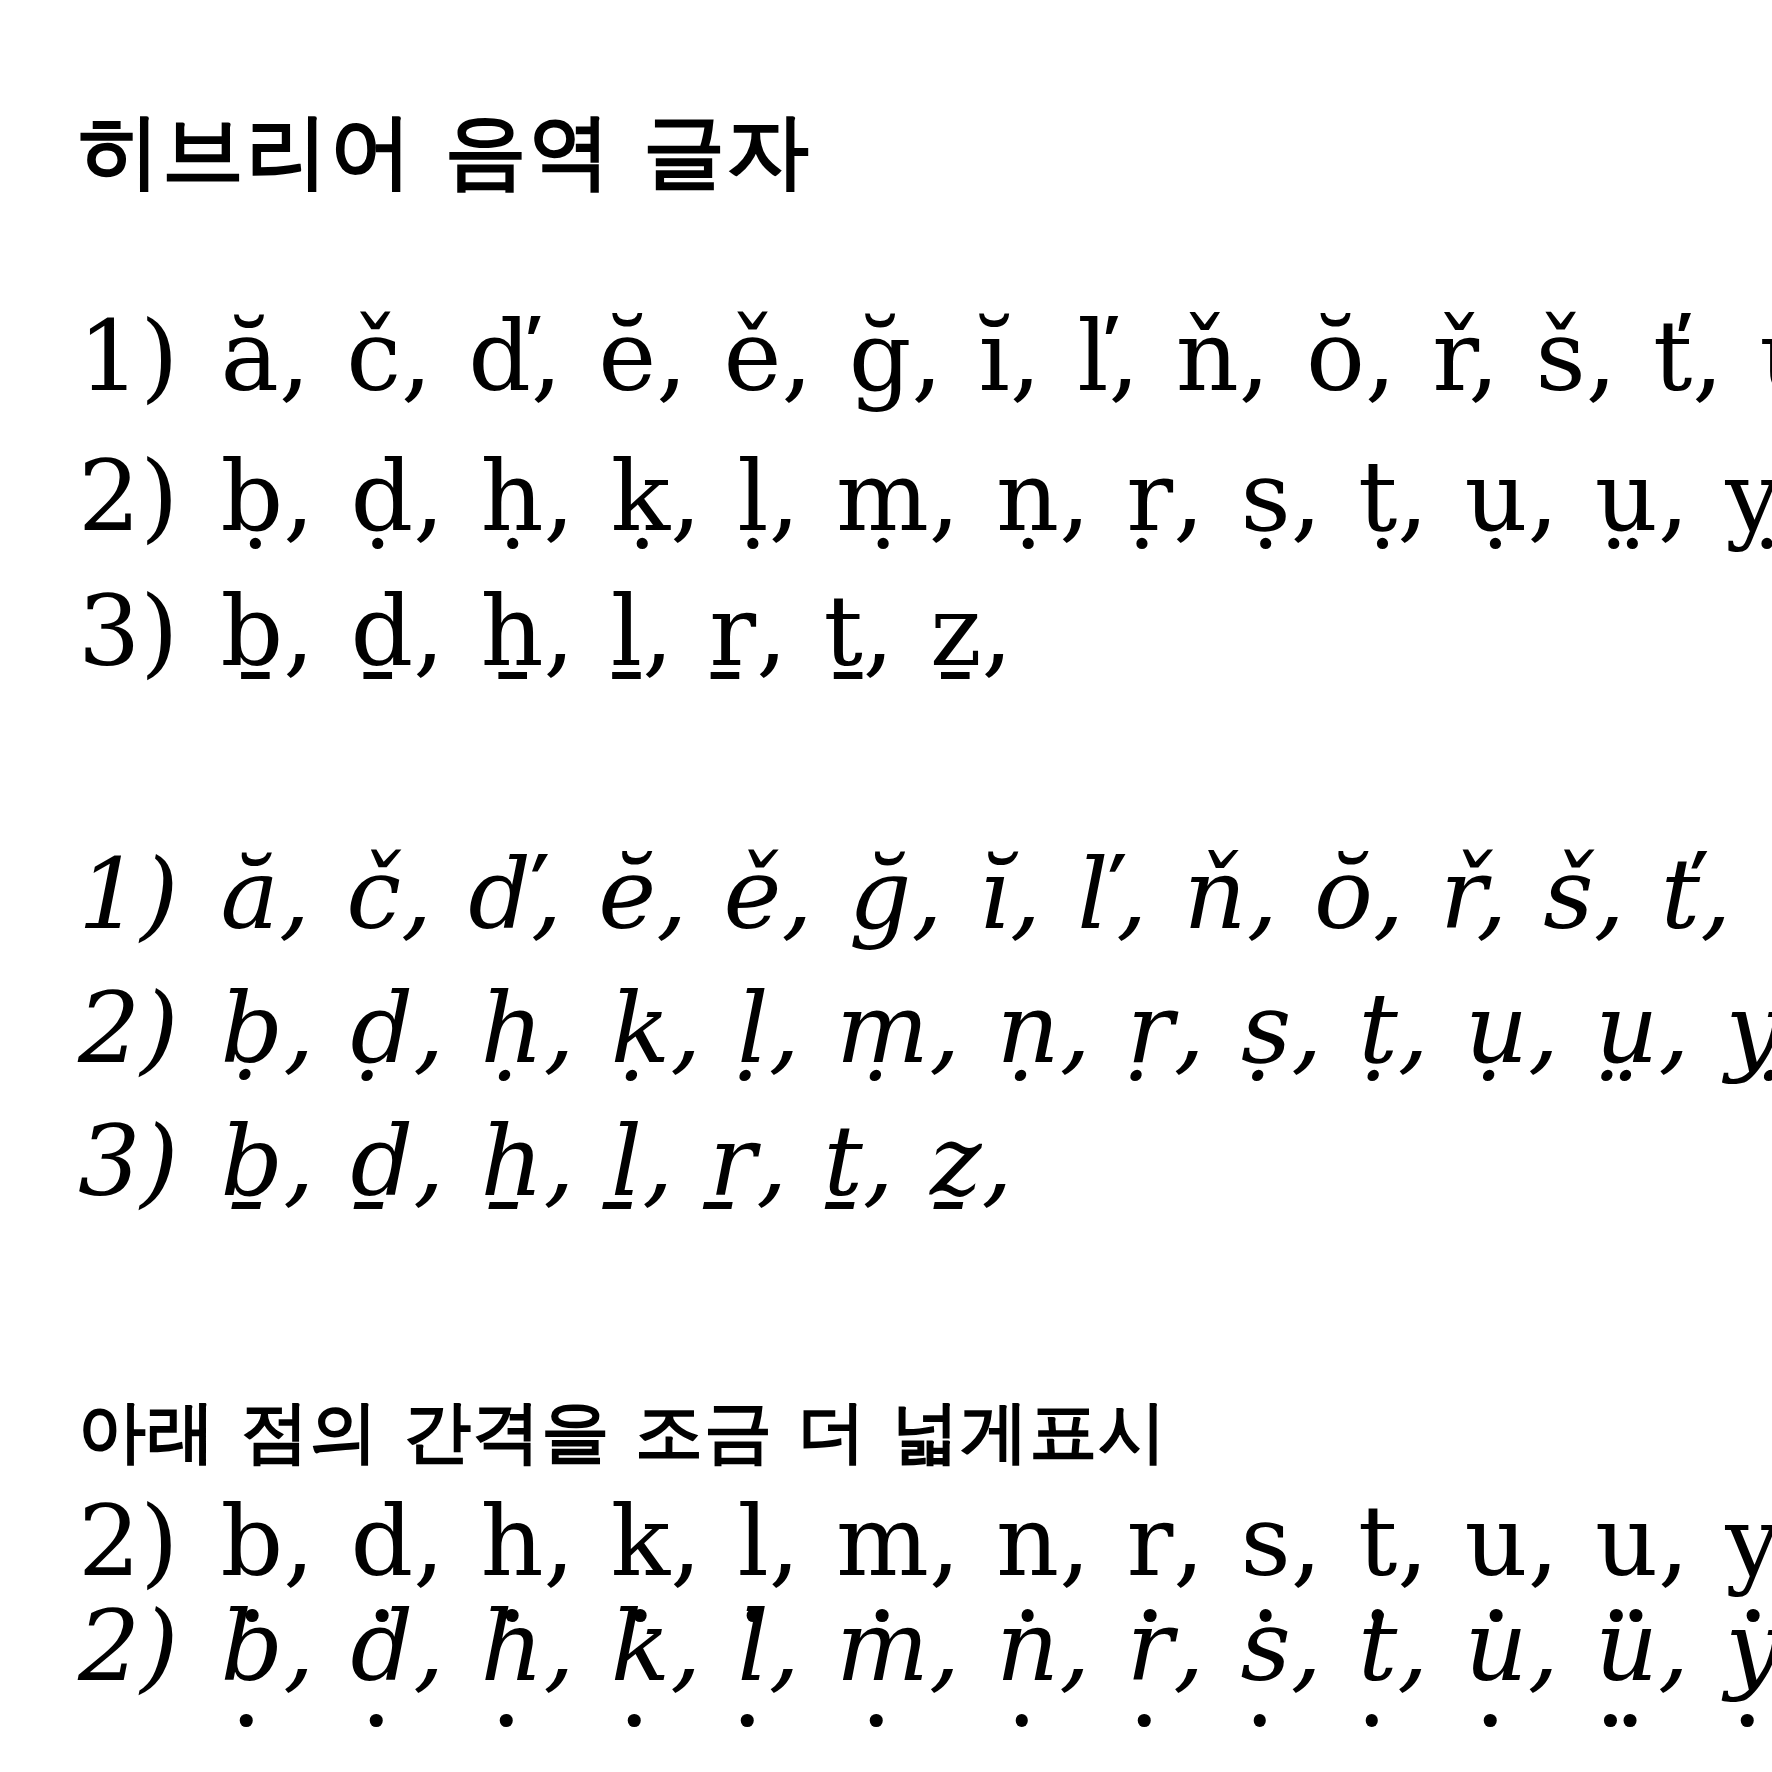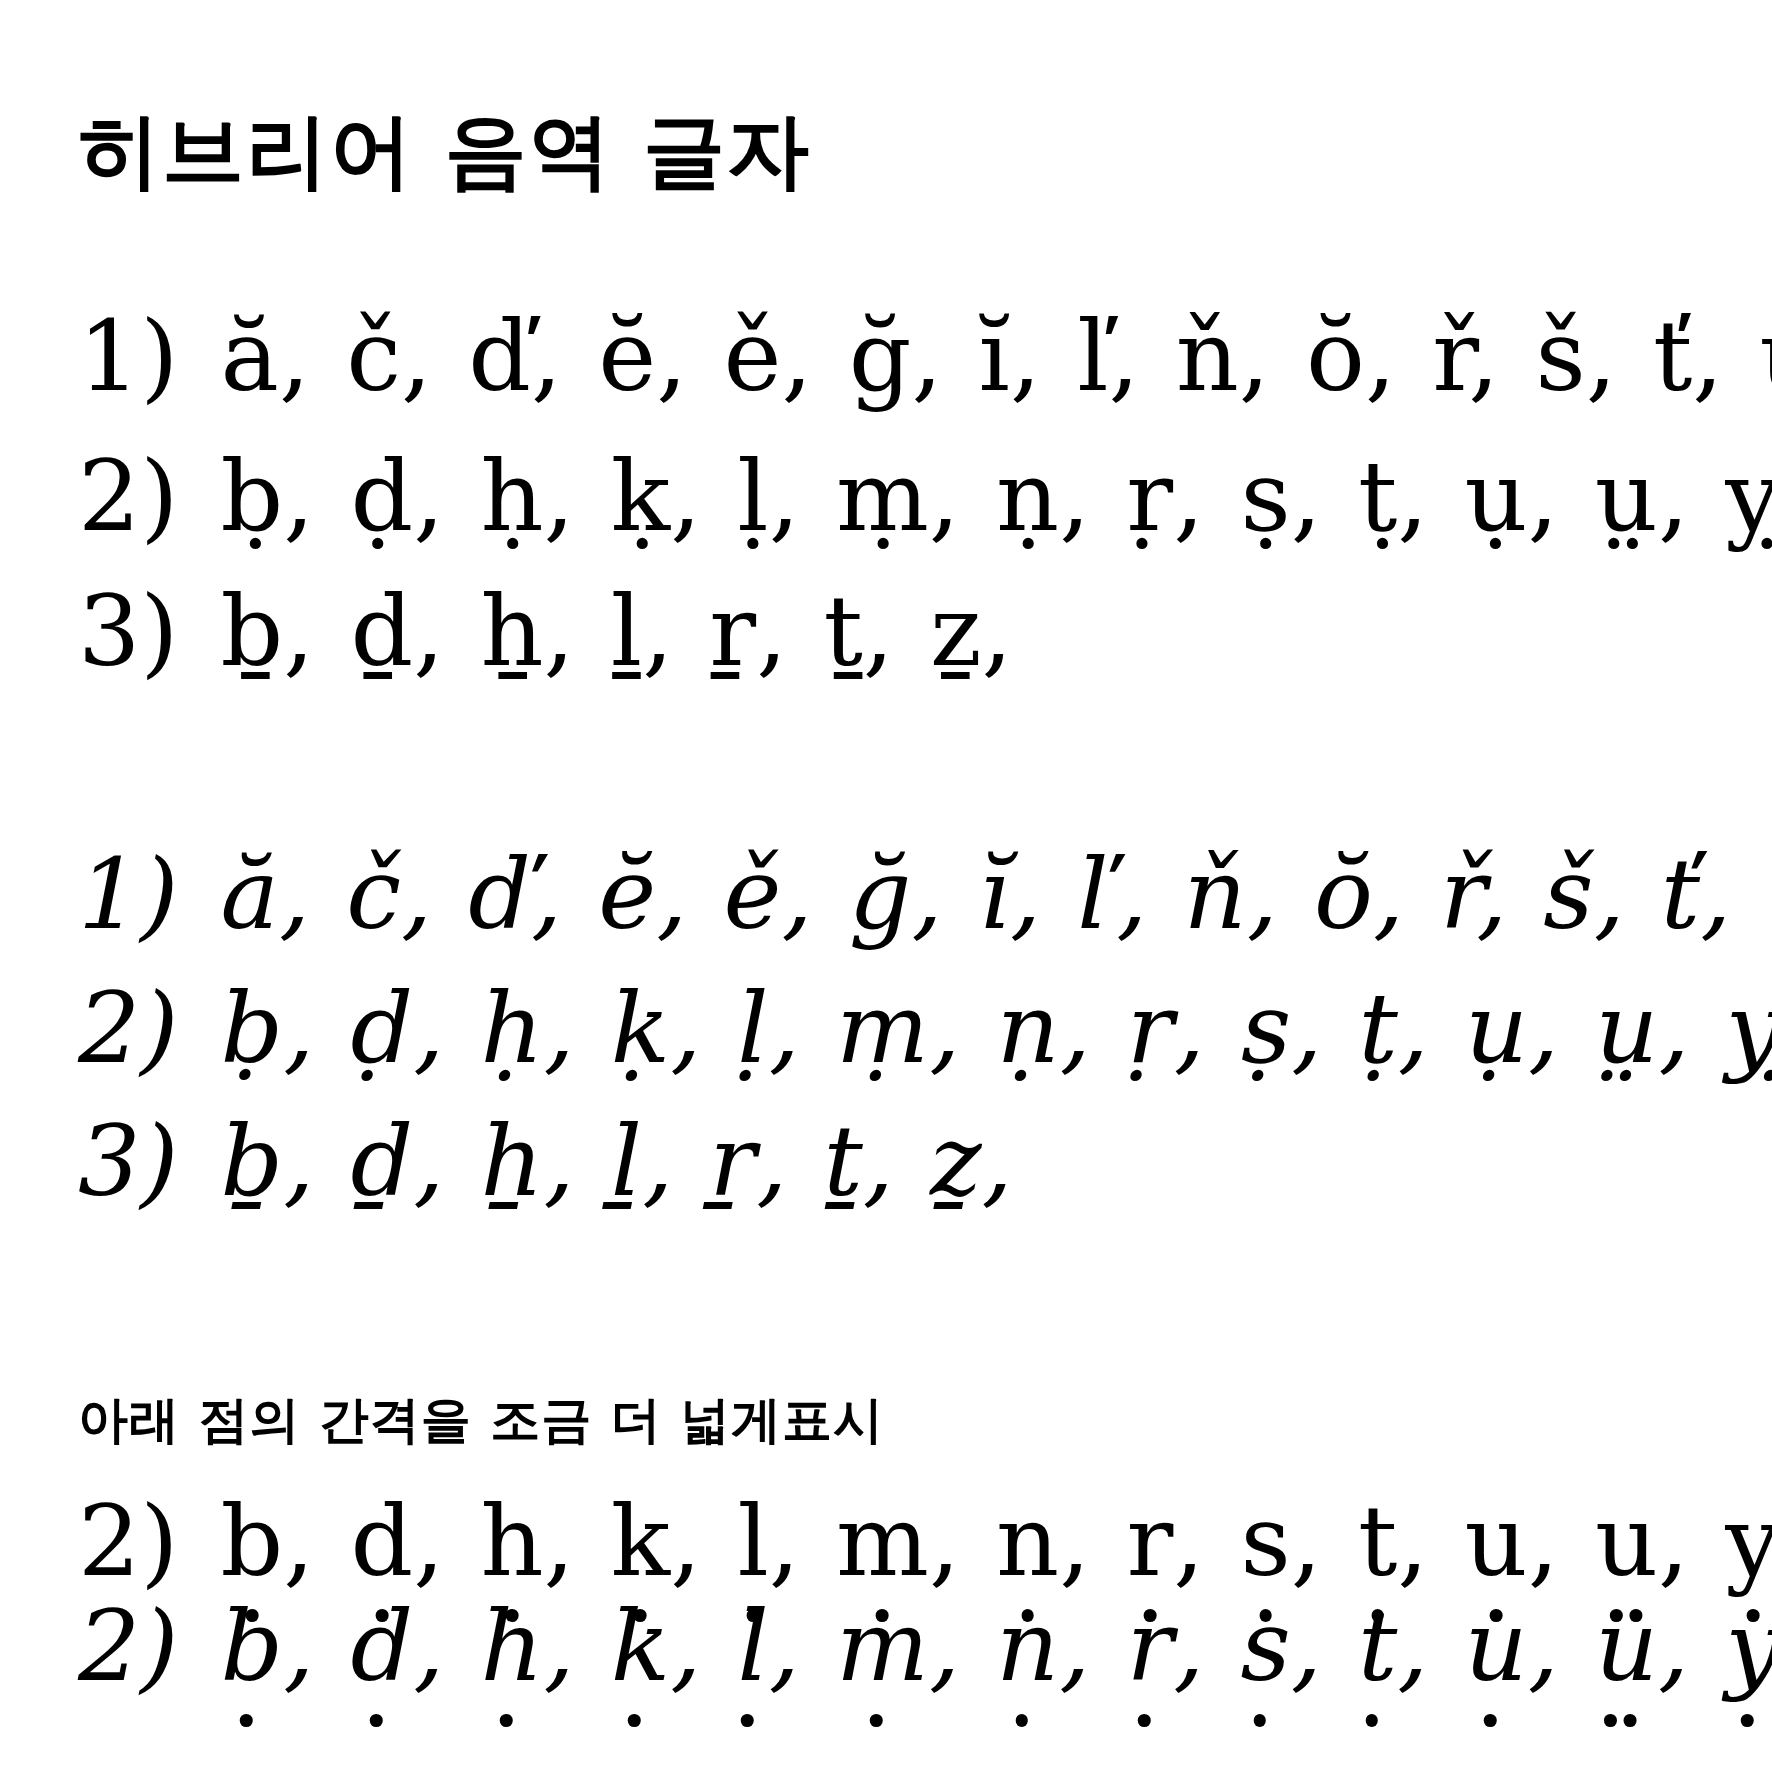--- a/index.html
+++ b/index.html
@@ -28,21 +28,21 @@
   .latin-line {
     font-size: 98px;
     line-height: 1.17;
     word-spacing: 0.05em;
   }
   .latin-line .num { display: inline-block; margin-right: 42px; }
   .italic { font-style: italic; }
 
   .korean-heading {
     top: 1362px;
-    font-size: 50px;
+    font-size: 68px;
     font-weight: 600;
     letter-spacing: 1px;
   }
 
   
   .wide-line { font-size: 98px; line-height: 1.17; word-spacing: 0.05em; }
   .wide-line .num { display: inline-block; margin-right: 42px; }
   .wl {
     position: relative;
     display: inline-block;

